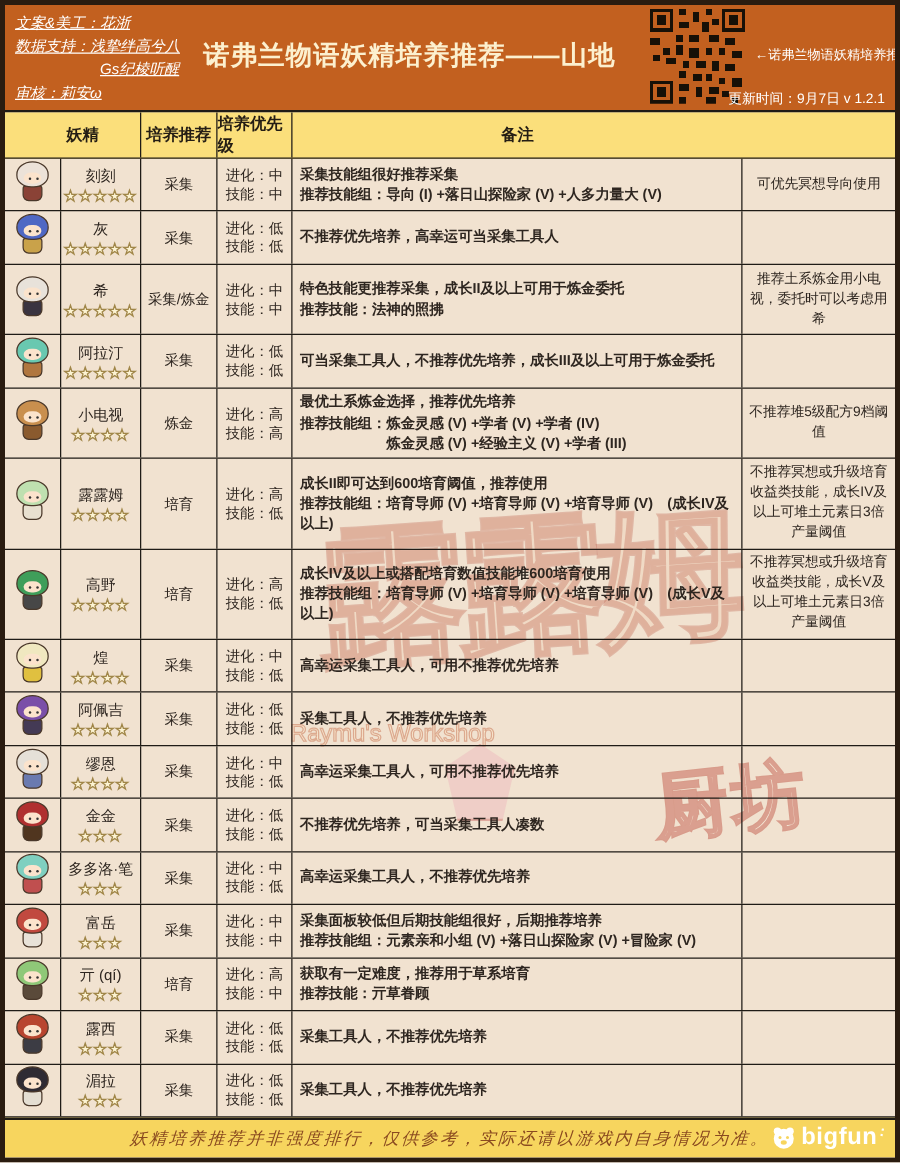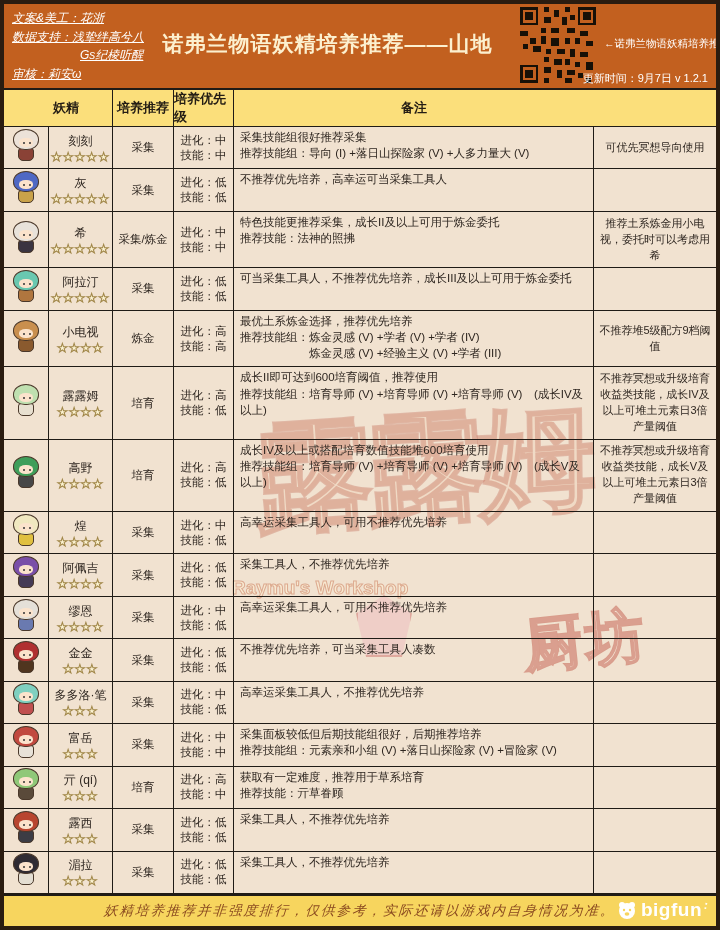--- a/index.html
+++ b/index.html
@@ -21,35 +21,35 @@
   .tr{display:grid;grid-template-columns:45px 64px 61px 60px 360px 1fr;border-bottom:1px solid #1f1b16;flex:1 1 auto;position:relative;z-index:2;}
   .tr.head{flex:0 0 22px;background:#fbdf7b;font-weight:bold;font-size:13px;color:#241d14;}
   .tr.head .td{justify-content:center;}
   .td{border-right:1px solid #1f1b16;display:flex;align-items:center;justify-content:center;overflow:hidden;}
   .td:last-child{border-right:none;}
   .td.span2{grid-column:1/3;padding-left:16px;}
   .td.nm{flex-direction:column;gap:1px;font-size:12px;}
   .stars{font-size:12px;letter-spacing:1px;color:#fdf4d3;-webkit-text-stroke:1px #a08648;line-height:1;}
   .td.dir,.td.pri{font-size:11.5px;text-align:center;}
   .td.pri{flex-direction:column;gap:0;}
-  .td.rec{justify-content:flex-start;align-items:flex-start;}
+  .td.rec{justify-content:flex-start;align-items:center;font-weight:bold;}
   .td.rec span{display:block;width:100%;padding:2px 6px;font-size:11.5px;line-height:1.4;white-space:pre-line;text-align:left;}
   .td.note{font-size:11px;line-height:1.45;text-align:center;padding:2px 4px;}
 
   
   .chibi{width:30px;height:38px;position:relative;}
   .chibi .head{width:26px;height:21px;margin:0 auto;background:var(--hair,#ccc);border:1.5px solid #4a382a;border-radius:50% 50% 46% 46%;position:relative;z-index:1;}
   .chibi .head::after{content:"";position:absolute;left:5px;top:8px;width:14px;height:9px;background:#fbe3cc;border-radius:45%;}
   .chibi .head::before{content:"";position:absolute;left:9px;top:12px;width:2px;height:2px;background:#333;border-radius:50%;box-shadow:6px 0 0 #333;z-index:2;}
   .chibi .bd{width:16px;height:13px;margin:-2px auto 0;background:var(--body,#888);border:1.5px solid #4a382a;border-radius:3px 3px 5px 5px;}
 
   
   .wm{position:absolute;pointer-events:none;z-index:1;}
   .wm-big{left:250px;top:300px;font-size:118px;font-weight:bold;color:rgba(236,196,170,0.28);-webkit-text-stroke:2px rgba(186,84,62,0.30);transform:rotate(-4deg);letter-spacing:-6px;white-space:nowrap;}
-  .wm-latin{left:228px;top:488px;font-size:19px;font-weight:bold;color:rgba(250,235,210,0.75);-webkit-text-stroke:1px rgba(200,120,90,0.55);line-height:1.1;}
+  .wm-latin{left:228px;top:488px;font-size:19px;font-weight:normal;color:rgba(250,235,210,0.75);-webkit-text-stroke:1px rgba(200,120,90,0.55);line-height:1.1;}
   .wm-chu{left:520px;top:512px;font-size:58px;font-weight:bold;color:rgba(250,240,225,0.45);-webkit-text-stroke:2px rgba(186,70,56,0.45);transform:rotate(-6deg);letter-spacing:4px;}
   .wm-gem{left:352px;top:505px;width:56px;height:62px;background:rgba(238,178,186,0.40);border:2px solid rgba(186,84,62,0.30);clip-path:polygon(50% 0,100% 30%,82% 100%,18% 100%,0 30%);}
 
   
   .ftr{flex:0 0 32px;background:#f7d55e;border-top:2px solid #1f1b16;display:flex;align-items:center;justify-content:center;position:relative;z-index:2;}
   .disclaimer{font-size:13.5px;font-style:italic;letter-spacing:2px;color:#8a4a20;transform:skewX(-4deg);}
   .logo{position:absolute;right:8px;top:3px;display:flex;align-items:center;gap:4px;}
   .logo-text{color:#ffffff;font-weight:bold;font-size:19px;letter-spacing:0.5px;}
   .logo-tick{color:#fff;font-size:12px;font-weight:bold;margin-left:-2px;transform:translateY(-5px) rotate(12deg);}
 </style>

